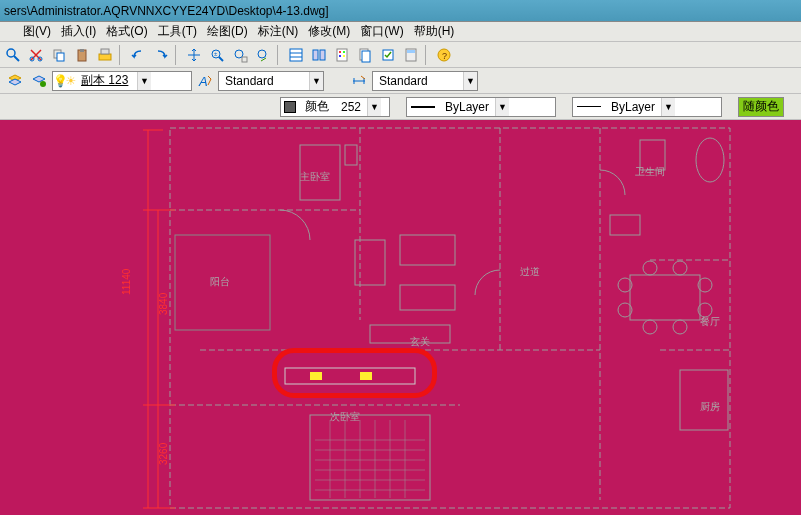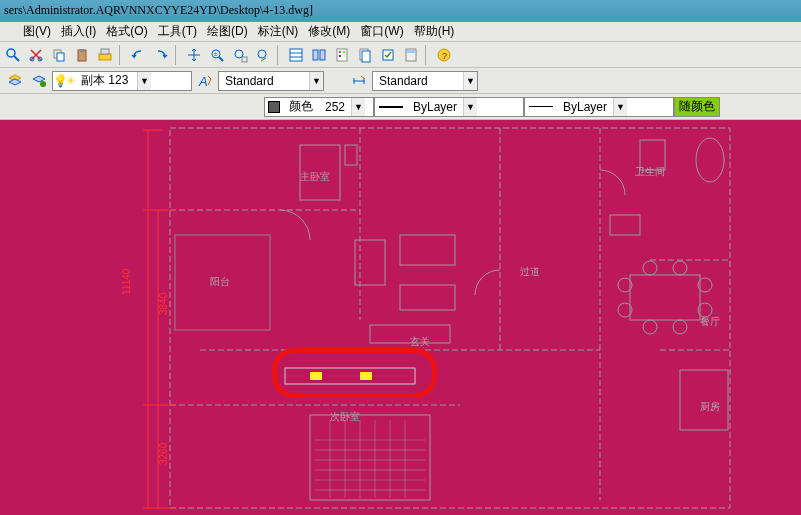--- a/index.html
+++ b/index.html
@@ -1,31 +1,31 @@
 <!DOCTYPE html>
 <html><head>
 <meta charset="utf-8">
 <style>
 * { margin: 0; padding: 0; box-sizing: border-box; }
 body { width: 801px; height: 515px; font-family: "Microsoft YaHei", SimSun, sans-serif; font-size: 12px; background: #f0f0f0; overflow: hidden; position: relative; }
-.titlebar { height: 22px; background: linear-gradient(#5aa9c9, #4a99b9); color: #000; display: flex; align-items: center; padding-left: 4px; border-bottom: 1px solid #888; font-family: Liberation Serif, serif; }
+.titlebar { height: 22px; background: linear-gradient(#5aa9c9, #4a99b9); color: #000; display: flex; align-items: center; padding-left: 4px; border-bottom: 1px solid #888; }
 .menubar { height: 20px; background: #e8e8e4; display: flex; align-items: center; padding-left: 18px; border-bottom: 1px solid #c0c0c0; }
 .menu-item { padding: 2px 5px; cursor: pointer; }
 .toolbar { height: 26px; background: #e8e8e4; display: flex; align-items: center; padding: 1px 2px; border-bottom: 1px solid #c0c0c0; gap: 1px; }
 .toolbar .sep { width: 5px; height: 20px; border-left: 1px solid #aaa; margin: 0 2px; }
 .tb-btn { width: 22px; height: 22px; display: flex; align-items: center; justify-content: center; border: 1px solid transparent; position: relative; }
 .tb-btn svg { width: 16px; height: 16px; }
 .tb-drop { display: flex; align-items: center; border: 1px solid #888; background: #fff; height: 20px; }
-.tb-drop .txt { padding: 4px 4px; min-width: 60px; }
+.tb-drop .txt { padding: 4px 4px; min-width: 60px; text-decoration: underline; }
 .tb-drop .arrow { width: 14px; text-align: center; border-left: 1px solid #ccc; background: #eee; height: 100%; display: flex; align-items: center; justify-content: center; font-size: 9px; }
 .styles-row { height: 26px; background: #e8e8e4; display: flex; align-items: center; padding: 2px 4px; border-bottom: 1px solid #c0c0c0; gap: 2px; }
 .style-drop { display: flex; align-items: center; border: 1px solid #888; background: #fff; height: 20px; margin-right: 22px; }
 .style-drop .txt { padding: 0 6px; min-width: 90px; }
 .style-drop .arrow { width: 14px; text-align: center; border-left: 1px solid #ccc; background: #eee; height: 100%; display: flex; align-items: center; justify-content: center; font-size: 9px; }
-.props-row { height: 26px; background: #e8e8e4; display: flex; align-items: center; padding: 2px 4px; border-bottom: 1px solid #c0c0c0; gap: 0; }
+.props-row { height: 26px; background: #e8e8e4; display: flex; align-items: center; padding: 2px 4px; border-bottom: 1px solid #c0c0c0; gap: 16px; }
 .props-row .spacer { width: 260px; }
 .prop-drop { display: flex; align-items: center; border: 1px solid #888; background: #fff; height: 20px; }
 .prop-drop .sw { width: 12px; height: 12px; margin: 0 3px; border: 1px solid #000; }
 .prop-drop .line { width: 24px; height: 2px; background: #000; margin: 0 4px; }
 .prop-drop .txt { padding: 0 6px; }
 .prop-drop .arrow { width: 14px; text-align: center; border-left: 1px solid #ccc; background: #eee; height: 100%; display: flex; align-items: center; justify-content: center; font-size: 9px; }
 .plain-btn { border: 1px solid #888; background: #84cc16; height: 20px; padding: 0 4px; display: flex; align-items: center; }
 .canvas-area { position: relative; background: #be185d; height: 506px; width: 801px; overflow: hidden; }
 .canvas-area svg { position: absolute; left: 0; top: 0; }
 .red-circ { position: absolute; border: 5px solid #e11; border-radius: 22px; }

